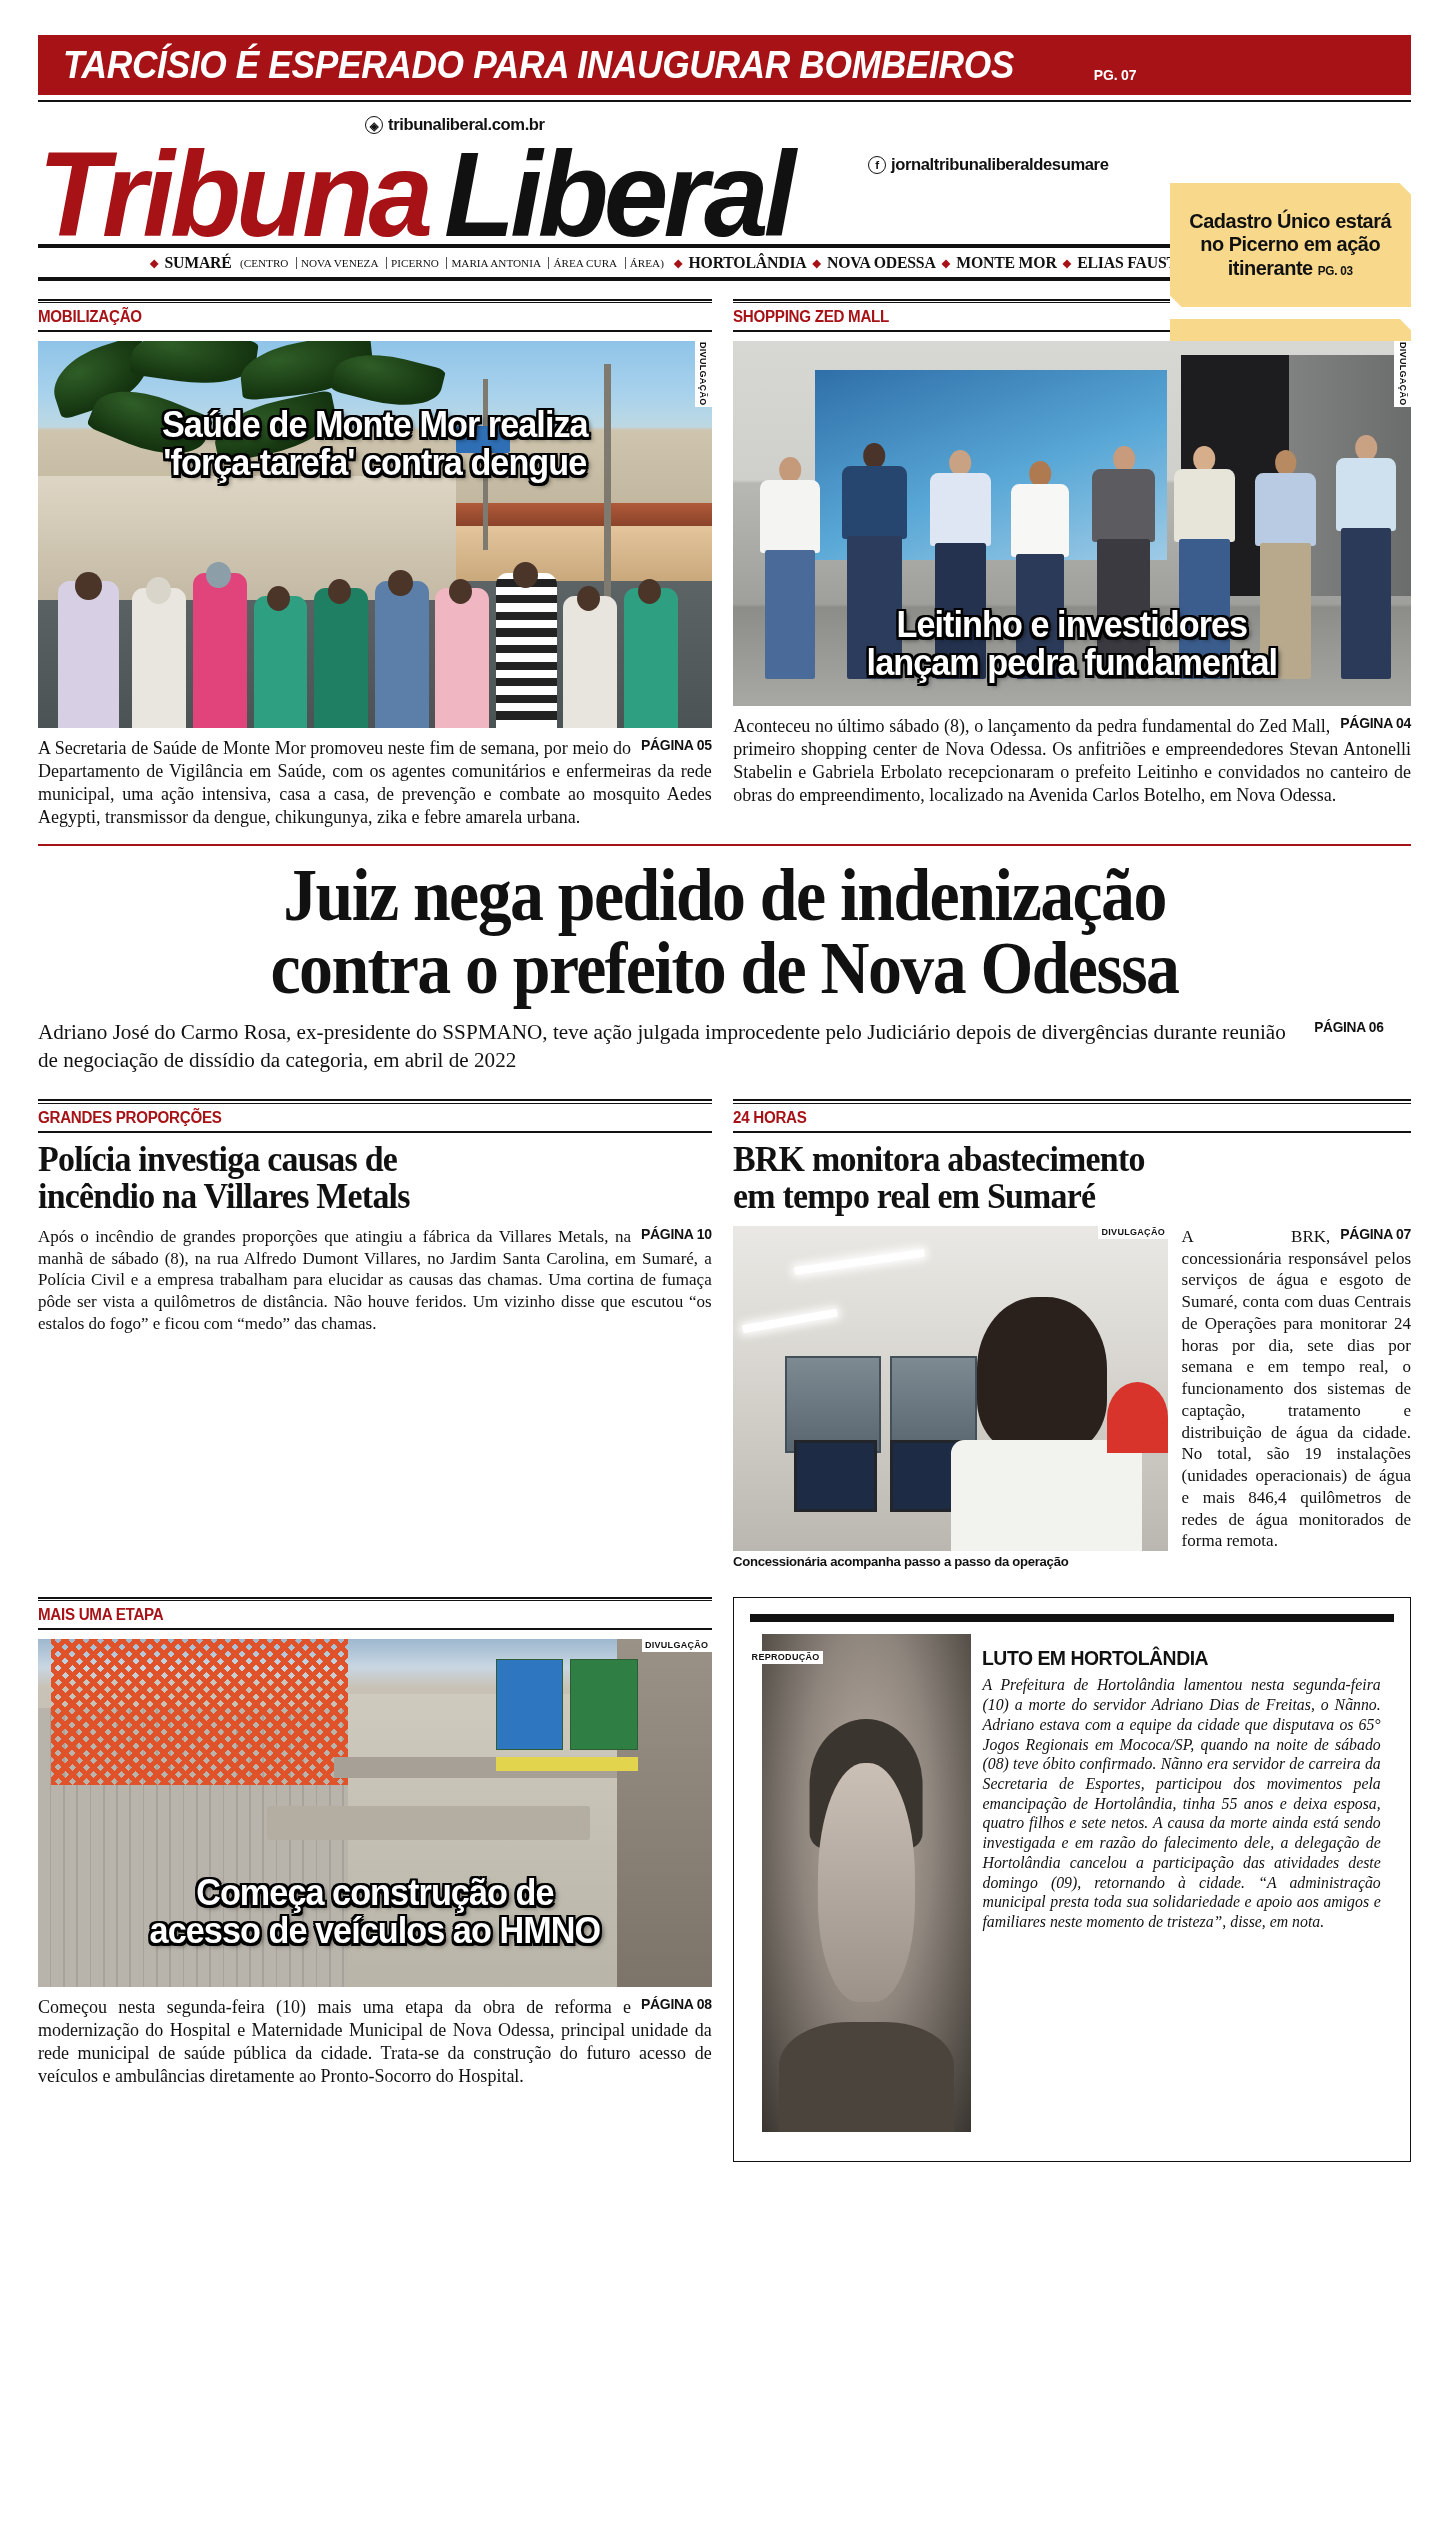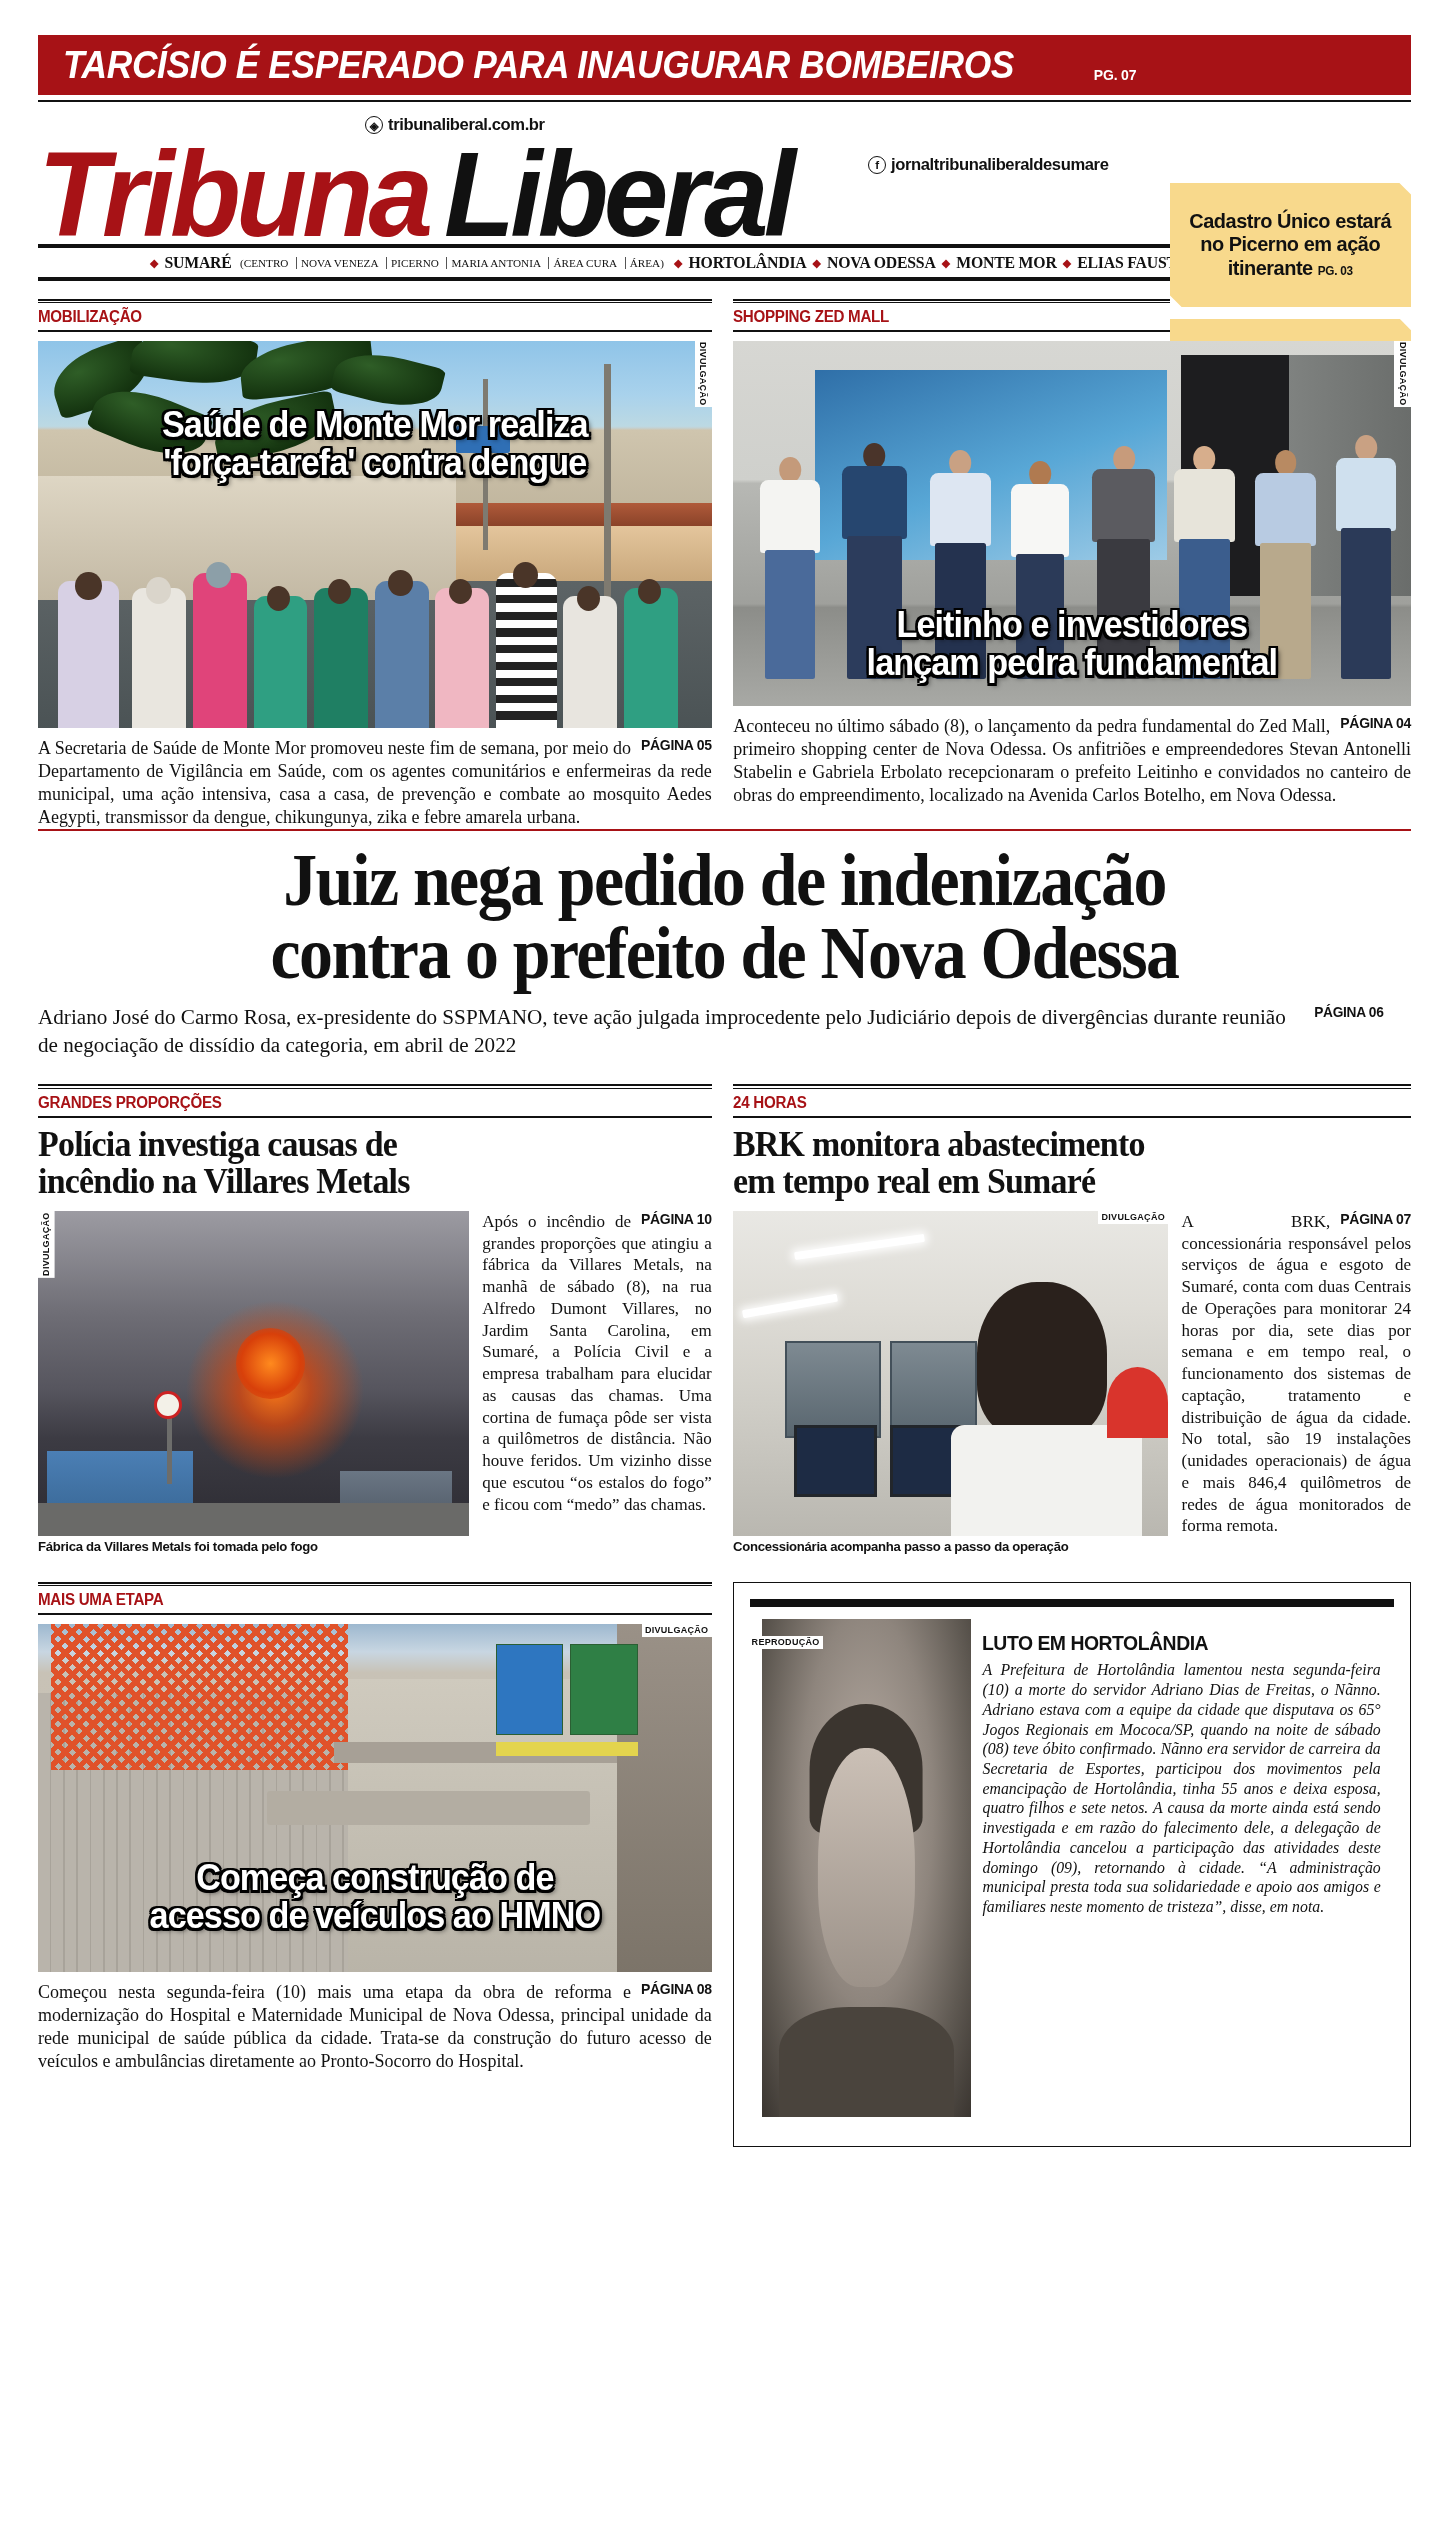--- a/index.html
+++ b/index.html
@@ -273,21 +273,21 @@
   .pagina {
     font-family: "Liberation Sans", sans-serif;
     font-weight: bold;
     font-size: 14px;
     letter-spacing: -0.3px;
     float: right;
     margin-left: 10px;
   }
 
   
-  .main-block { }
+  .main-block { margin-top: 15px; }
   .main-rule { border-top: 2.5px solid #a71216; }
   .main-head {
     font-family: "Liberation Serif", serif;
     font-weight: bold;
     font-size: 73px;
     line-height: 1.0;
     letter-spacing: -1.7px;
     color: #111;
     text-align: center;
     margin-top: 13.3px;
@@ -638,34 +638,20 @@
         <div class="dbl-rule"></div>
         <div class="kicker">GRANDES PROPORÇÕES</div>
         <div class="kicker-rule"></div>
 
         <div class="mid-head">
           <div>Polícia investiga causas de</div>
           <div>incêndio na Villares Metals</div>
         </div>
 
         <div class="mid-body">
-          <div class="mid-photo-wrap" style="width:431px;">
-            <div class="photo" style="height:325px;position:relative;">
-              <div class="ph ph-fire">
-                <div class="b1"></div>
-                  <div class="b2"></div>
-                  <div class="road"></div>
-                <div style="position:absolute;left:46%;top:36%;width:16%;height:22%;background:radial-gradient(circle,#ff8a1e,#d8400a 60%,rgba(0,0,0,0));border-radius:50%;"></div>
-                <div style="position:absolute;left:30%;bottom:16%;width:5px;height:24%;background:#6d6d6b;"></div>
-                <div style="position:absolute;left:27%;bottom:36%;width:28px;height:28px;border-radius:50%;background:#f3f1e8;border:3.3px solid #c22;"></div>
-              </div>
-              <span class="credit vert-left">DIVULGAÇÃO</span>
-            </div>
-            <div class="photo-caption">Fábrica da Villares Metals foi tomada pelo fogo</div>
-          </div>
           <div class="mid-text" style="flex:1;">
             <span class="pagina">PÁGINA 10</span>
             <span>Após o incêndio de grandes proporções que atingiu a fábrica da Villares Metals, na manhã de sábado (8), na rua Alfredo Dumont Villares, no Jardim Santa Carolina, em Sumaré, a Polícia Civil e a empresa trabalham para elucidar as causas das chamas. Uma cortina de fumaça pôde ser vista a quilômetros de distância. Não houve feridos. Um vizinho disse que escutou “os estalos do fogo” e ficou com “medo” das chamas.</span>
           </div>
         </div>
       </div>
 
       <div class="col-r">
         <div class="dbl-rule"></div>
         <div class="kicker">24 HORAS</div>

